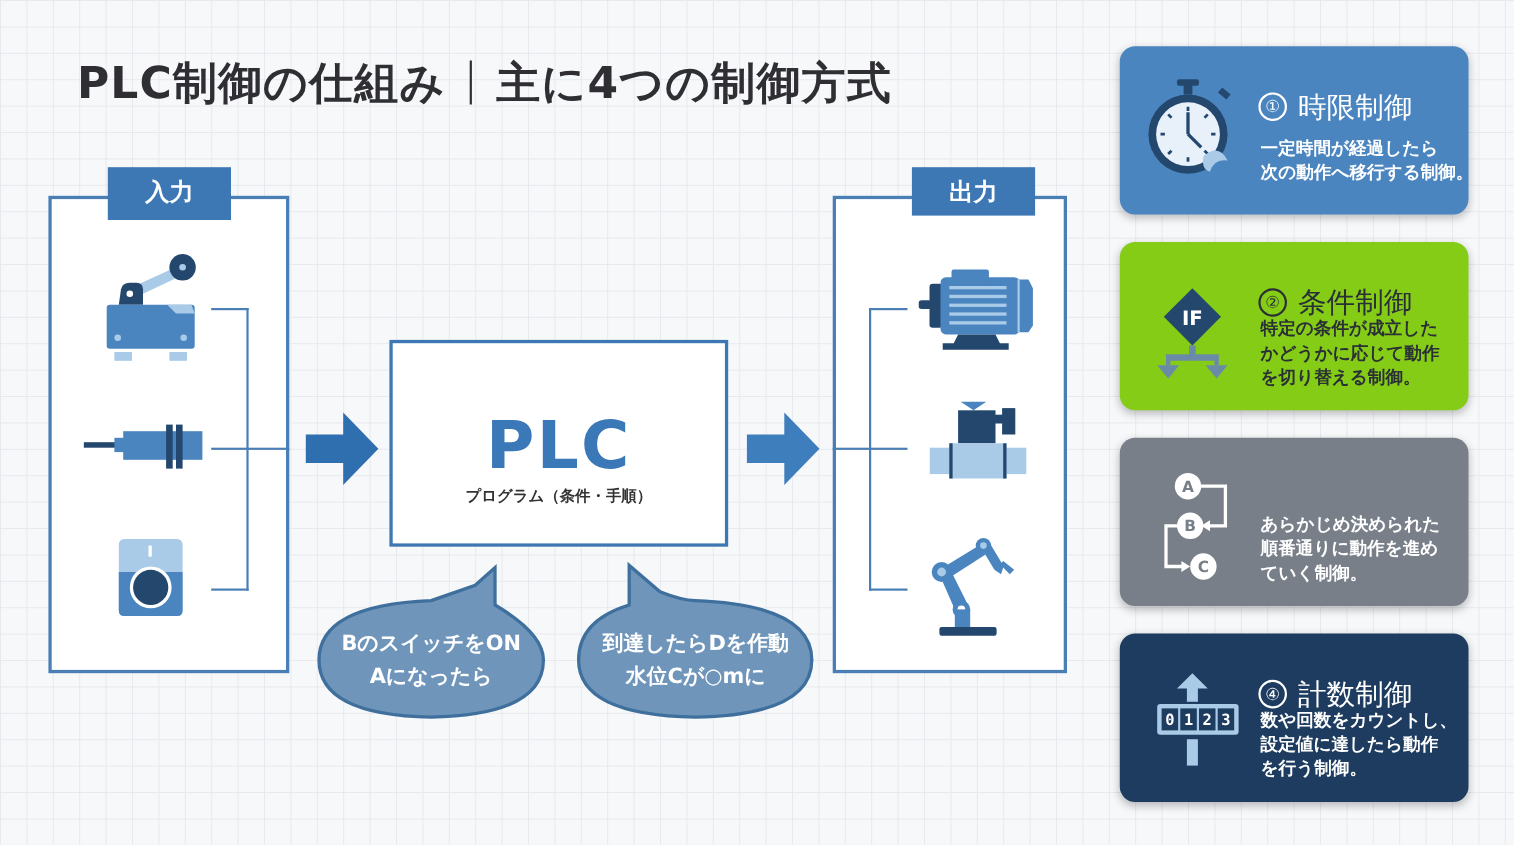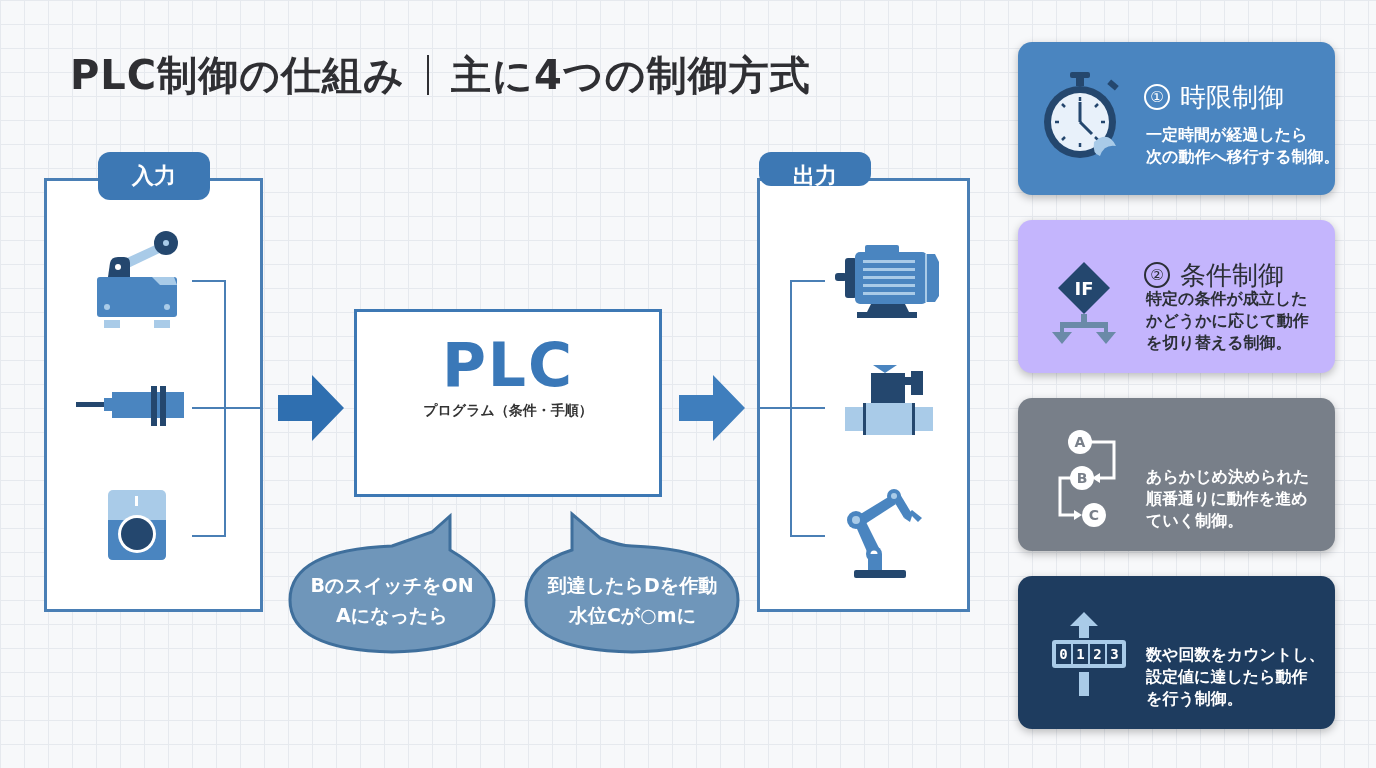--- a/index.html
+++ b/index.html
@@ -10,25 +10,25 @@
     background-image:
       linear-gradient(#e6e9ee 1px, transparent 1px),
       linear-gradient(90deg, #e6e9ee 1px, transparent 1px);
     background-size: 24px 24px;
   }
   .abs { position:absolute; }
   .title { left:70px; top:48px; font-size:40px; font-weight:bold; color:#2f2f33; letter-spacing:1px; white-space:nowrap; }
   .title .sep { display:inline-block; width:2px; height:40px; background:#2f2f33; margin:0 22px; vertical-align:-6px; }
 
   .panel { border:3px solid #4a7fb5; background:#ffffff; box-sizing:border-box; }
-  .tag { background:#3d78b4; color:#fff; font-weight:bold; font-size:22px; text-align:center; line-height:48px;border-radius:12px; }
+  .tag { background:#3d78b4; color:#fff; font-weight:bold; font-size:22px; text-align:center; line-height:48px; }
   .wire { background:#4a7fb5; }
 
   .plcbox { left:354px; top:309px; width:308px; height:188px; border:3px solid #3d78b4; background:#fff; box-sizing:border-box; text-align:center; }
-  .plc-label { font-size:60px; font-weight:bold; color:#3a78b8; margin-top:20px; line-height:66px; letter-spacing:2px; }
+  .plc-label { font-size:60px; font-weight:bold; color:#3a78b8; margin-top:60px; line-height:66px; letter-spacing:2px; }
   .plc-sub { font-size:14px; color:#333; margin-top:4px; font-weight:bold; }
 
   .bubble-text { position:absolute; width:100%; text-align:center; color:#fff; font-weight:bold; font-size:19px; line-height:30px; }
 
   .card { border-radius:14px; box-shadow: 0 3px 8px rgba(0,0,0,0.25); box-sizing:border-box; }
   .card-title { position:absolute; left:126px; top:38px; font-size:26px; font-weight:normal; white-space:nowrap; }
   .card-desc { position:absolute; left:128px; top:82px; font-size:16px; line-height:22px; font-weight:bold; white-space:nowrap; }
   .num { display:inline-block; width:22px; height:22px; border:2px solid currentColor; border-radius:50%; font-size:15px; line-height:22px; text-align:center; vertical-align:4px; margin-right:10px; }
   .card-icon { position:absolute; left:20px; top:22px; width:100px; height:110px; }
 </style>
@@ -103,21 +103,21 @@
   <svg width="225" height="150" viewBox="0 0 225 150" style="position:absolute;left:0;top:0;">
     <path d="M52 40 L52 4 L80 28 Q100 36 112 36 Q218 40 218 90 Q218 140 112 142 Q6 140 6 90 Q6 54 52 40 Z" fill="#6f96ba" stroke="#3f6f9c" stroke-width="3"></path>
   </svg>
   <div class="bubble-text" style="top:60px;">
     <div>到達したらDを作動</div>
     <div>水位Cが○mに</div>
   </div>
 </div>
 
 <div class="abs panel" style="left:757px; top:178px; width:213px; height:434px;"></div>
-<div class="abs tag" style="left:759px; top:152px; width:112px; height:34px;">出力</div>
+<div class="abs tag" style="left:829px; top:152px; width:112px; height:44px;">出力</div>
 
 <div class="abs wire" style="left:757px; top:407px; width:68px; height:2px;"></div>
 <div class="abs wire" style="left:790px; top:280px; width:2px; height:257px;"></div>
 <div class="abs wire" style="left:790px; top:280px; width:35px; height:2px;"></div>
 <div class="abs wire" style="left:790px; top:535px; width:35px; height:2px;"></div>
 
 <svg class="abs" style="left:835px; top:240px;" width="110" height="82" viewBox="0 0 110 82">
   <rect x="0" y="33" width="12" height="8" rx="3" fill="#24476e"></rect>
   <rect x="10" y="18" width="12" height="40" rx="3" fill="#24476e"></rect>
   <rect x="20" y="12" width="72" height="52" rx="5" fill="#4a85c0"></rect>
@@ -179,21 +179,21 @@
     <line x1="42" y1="58" x2="54" y2="70" stroke="#24476e" stroke-width="3"></line>
     <path d="M56 78 Q70 66 78 82 Q66 80 62 92 Q54 90 56 78 Z" fill="#a9cbe8"></path>
   </svg>
   <div class="card-title"><span class="num">①</span><span>時限制御</span></div>
   <div class="card-desc">
     <div>一定時間が経過したら</div>
     <div>次の動作へ移行する制御。</div>
   </div>
 </div>
 
-<div class="abs card" style="left:1018px; top:220px; width:317px; height:153px; background:#c4b5fd; color:#2b2f36;">
+<div class="abs card" style="left:1018px; top:220px; width:317px; height:153px; background:#84cc16; color:#2b2f36;">
   <svg class="card-icon" viewBox="0 0 100 110">
     <path d="M46 20 L72 46 L46 72 L20 46 Z" fill="#24476e"></path>
     <text x="46" y="53" text-anchor="middle" font-size="18" font-weight="bold" fill="#fff" font-family="DejaVu Sans, sans-serif">IF</text>
     <rect x="43" y="72" width="6" height="10" fill="#6b8aa8"></rect>
     <path d="M22 80 L70 80 L70 90 L66 90 L66 86 L26 86 L26 90 L22 90 Z" fill="#6b8aa8"></path>
     <path d="M14 90 L34 90 L24 102 Z" fill="#6b8aa8"></path>
     <path d="M58 90 L78 90 L68 102 Z" fill="#6b8aa8"></path>
   </svg>
   <div class="card-title"><span class="num">②</span><span>条件制御</span></div>
   <div class="card-desc" style="top:68px;">
@@ -234,18 +234,19 @@
     <rect x="52" y="46" width="15" height="20" fill="#1e3c5f"></rect>
     <rect x="69" y="46" width="15" height="20" fill="#1e3c5f"></rect>
     <g font-family="DejaVu Sans Mono, monospace" font-size="14" font-weight="bold" fill="#fff" text-anchor="middle">
       <text x="25.5" y="61">0</text>
       <text x="42.5" y="61">1</text>
       <text x="59.5" y="61">2</text>
       <text x="76.5" y="61">3</text>
     </g>
     <rect x="41" y="74" width="10" height="24" fill="#a9cbe8"></rect>
   </svg>
+  <div class="card-title"><span class="num">④</span><span>計数制御</span></div>
   <div class="card-desc" style="top:68px;">
     <div>数や回数をカウントし、</div>
     <div>設定値に達したら動作</div>
     <div>を行う制御。</div>
   </div>
 </div>
 
 </body></html>

